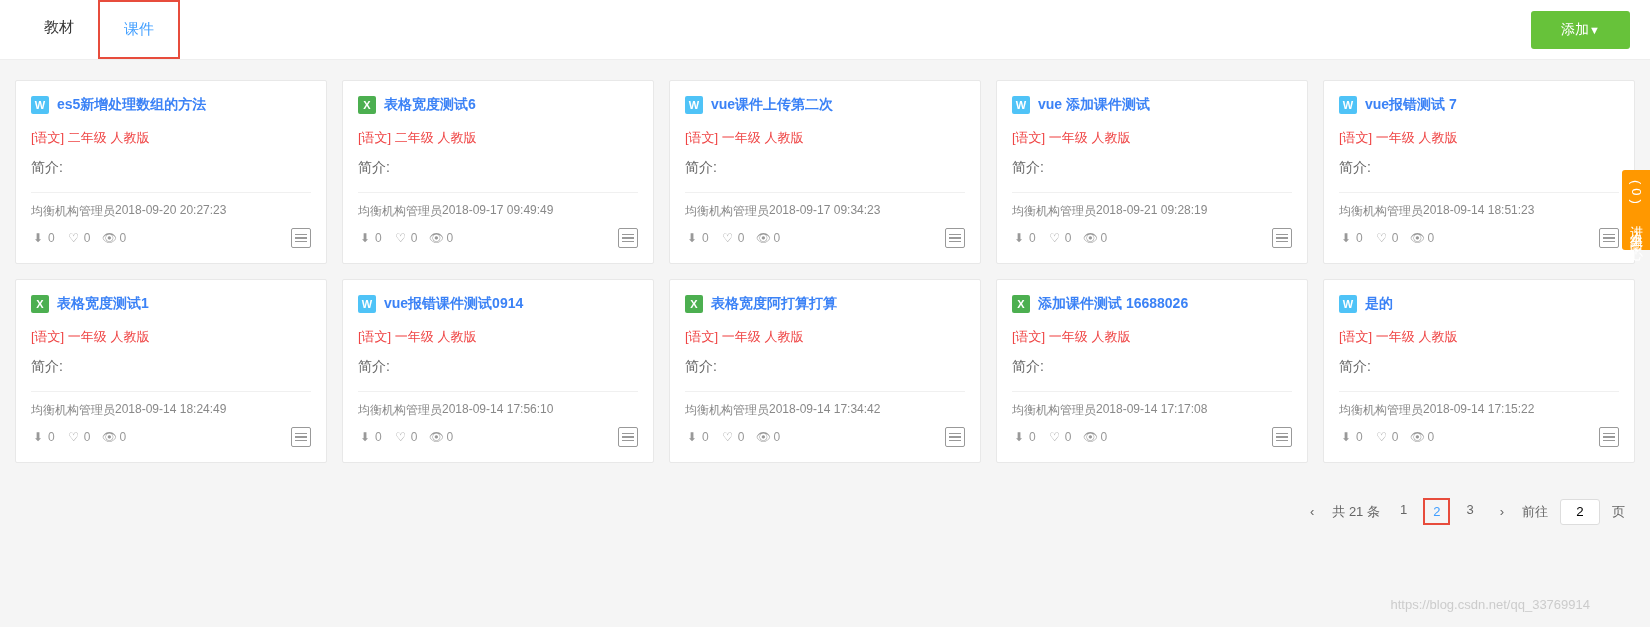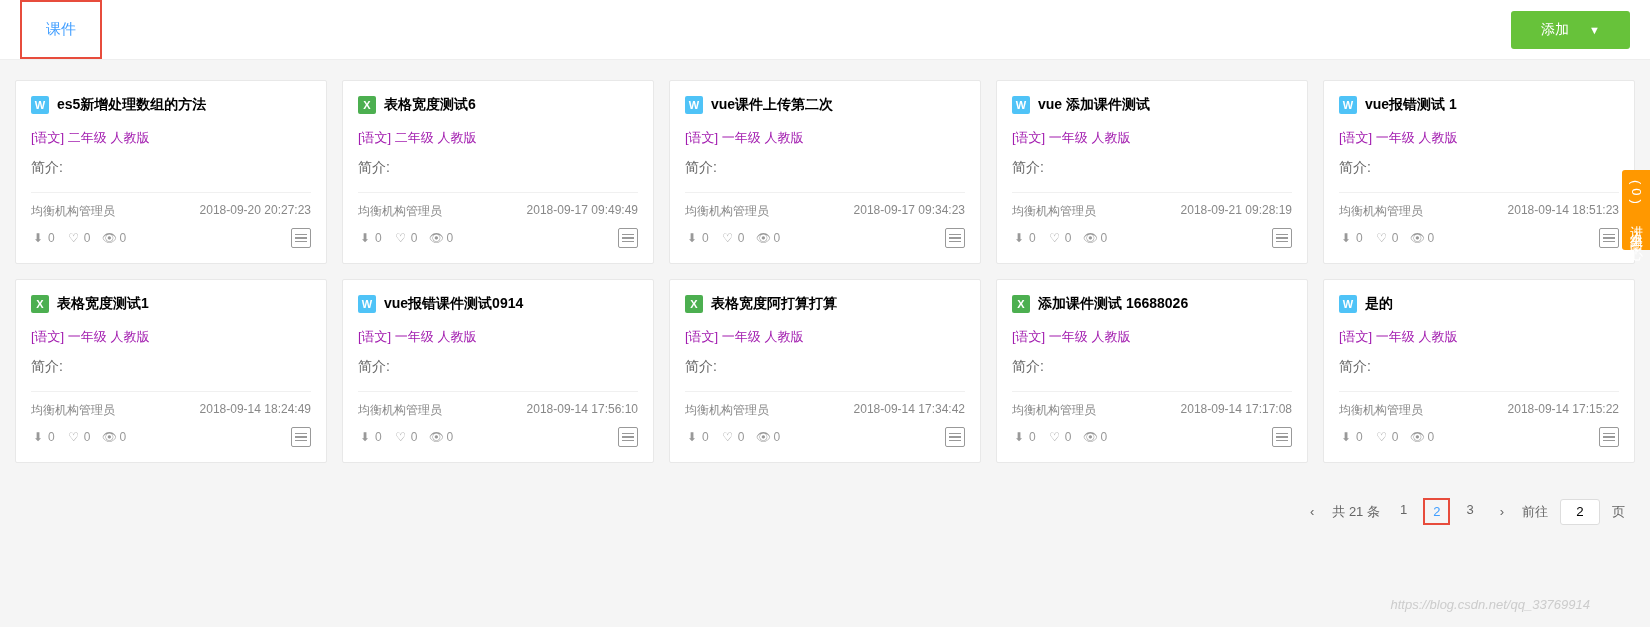--- a/index.html
+++ b/index.html
@@ -4,60 +4,61 @@
   <style>
     * { margin: 0; padding: 0; box-sizing: border-box; }
     body { font-family: "Microsoft YaHei", Arial, sans-serif; background: #f5f5f5; color: #333; font-size: 14px; }
     
     .header { background: #fff; display: flex; justify-content: space-between; align-items: center; padding: 0 20px; border-bottom: 1px solid #eee; }
     .tabs { display: flex; }
     .tab { padding: 18px 24px; cursor: pointer; font-size: 15px; color: #333; }
     .tab.active { color: #409eff; border-bottom: 2px solid #409eff; }
     .tab.highlighted { border: 2px solid #e74c3c; }
     
-    .add-btn { background: #67c23a; color: #fff; padding: 10px 30px; border-radius: 3px; display: flex; align-items: center; gap: 20px; cursor: pointer; }
+    .add-btn { background: #67c23a; color: #fff; padding: 10px 30px; border-radius: 3px; display: flex; align-items: center; cursor: pointer; }
     .add-btn .chevron { font-size: 11px; }
     
     .content { padding: 20px 15px; }
     .grid { display: grid; grid-template-columns: repeat(5, 1fr); gap: 15px; }
     
     .card { background: #fff; border: 1px solid #e8e8e8; border-radius: 2px; padding: 15px; }
     .card-title-row { display: flex; align-items: center; gap: 8px; margin-bottom: 15px; }
     .file-icon { width: 18px; height: 18px; border-radius: 2px; color: #fff; font-size: 11px; display: flex; align-items: center; justify-content: center; font-weight: bold; }
     .file-icon.w { background: #4fc3f7; }
     .file-icon.x { background: #4caf50; }
-    .card-title { font-weight: bold; font-size: 14px; color: #000000; }
-    .card-meta { color: #a21caf; font-size: 13px; margin-bottom: 12px; }
+    .card-title { font-weight: bold; font-size: 14px; color: #3b82f6; }
+    .card-meta { color: #ef4444; font-size: 13px; margin-bottom: 12px; }
     .card-intro { color: #666; font-size: 14px; margin-bottom: 15px; }
     
-    .card-footer-1 { display: flex; justify-content: space-between; font-size: 12px; color: #888; border-top: 1px solid #f0f0f0; padding-top: 10px; margin-bottom: 8px; }
+    .card-footer-1 { display: flex; font-size: 12px; color: #888; border-top: 1px solid #f0f0f0; padding-top: 10px; margin-bottom: 8px; }
     .card-footer-2 { display: flex; justify-content: space-between; align-items: center; }
     .stats { display: flex; gap: 12px; font-size: 12px; color: #999; }
     .stat { display: flex; align-items: center; gap: 3px; }
     .stat-icon { width: 14px; height: 14px; display: inline-flex; align-items: center; justify-content: center; }
     
     .list-icon { width: 20px; height: 20px; border: 1px solid #999; border-radius: 2px; display: flex; flex-direction: column; justify-content: center; align-items: center; gap: 2px; cursor: pointer; }
     .list-icon div { width: 12px; height: 1.5px; background: #999; }
     
     .side-tab { position: fixed; right: 0; top: 170px; background: #ff9800; color: #fff; writing-mode: vertical-rl; padding: 10px 5px; font-size: 13px; cursor: pointer; border-radius: 3px 0 0 3px; letter-spacing: 4px; }
     
     .pagination { display: flex; justify-content: flex-end; align-items: center; gap: 12px; padding: 15px 25px; font-size: 13px; color: #666; }
     .page-btn { cursor: pointer; padding: 2px 6px; }
     .page-num { cursor: pointer; padding: 4px 8px; }
     .page-num.current { color: #409eff; }
     .page-num.highlighted { border: 2px solid #e74c3c; }
     .page-input { width: 40px; height: 26px; border: 1px solid #ddd; border-radius: 3px; text-align: center; }
     
-    .watermark { position: fixed; bottom: 15px; right: 60px; color: #ccc; font-size: 13px; font-style: italic; }
+    .watermark { position: fixed; bottom: 15px; right: 60px; color: #ccc; font-size: 13px; }
   </style>
 </head>
 <body>
 
 <div class="header">
   <div class="tabs" id="tabs-container">
+      <div class="tab">教材</div>
       <div class="tab active highlighted">课件</div>
     </div>
   <div class="add-btn">
     <span>添加</span>
     <span class="chevron">▼</span>
   </div>
 </div>
 
 <div class="content">
   <div class="grid" id="card-grid">
@@ -153,21 +154,21 @@
       <div class="list-icon">
             <div></div>
             <div></div>
             <div></div>
           </div>
     </div>
   </div>
       <div class="card">
     <div class="card-title-row">
       <div class="file-icon w">W</div>
-      <div class="card-title">vue报错测试 1</div>
+      <div class="card-title">vue报错测试 7</div>
     </div>
     <div class="card-meta">[语文] 一年级 人教版</div>
     <div class="card-intro">简介:</div>
     <div class="card-footer-1">
       <span>均衡机构管理员</span>
       <span>2018-09-14 18:51:23</span>
     </div>
     <div class="card-footer-2">
       <div class="stats">
         <span class="stat"><span class="stat-icon">⬇</span>0</span>

